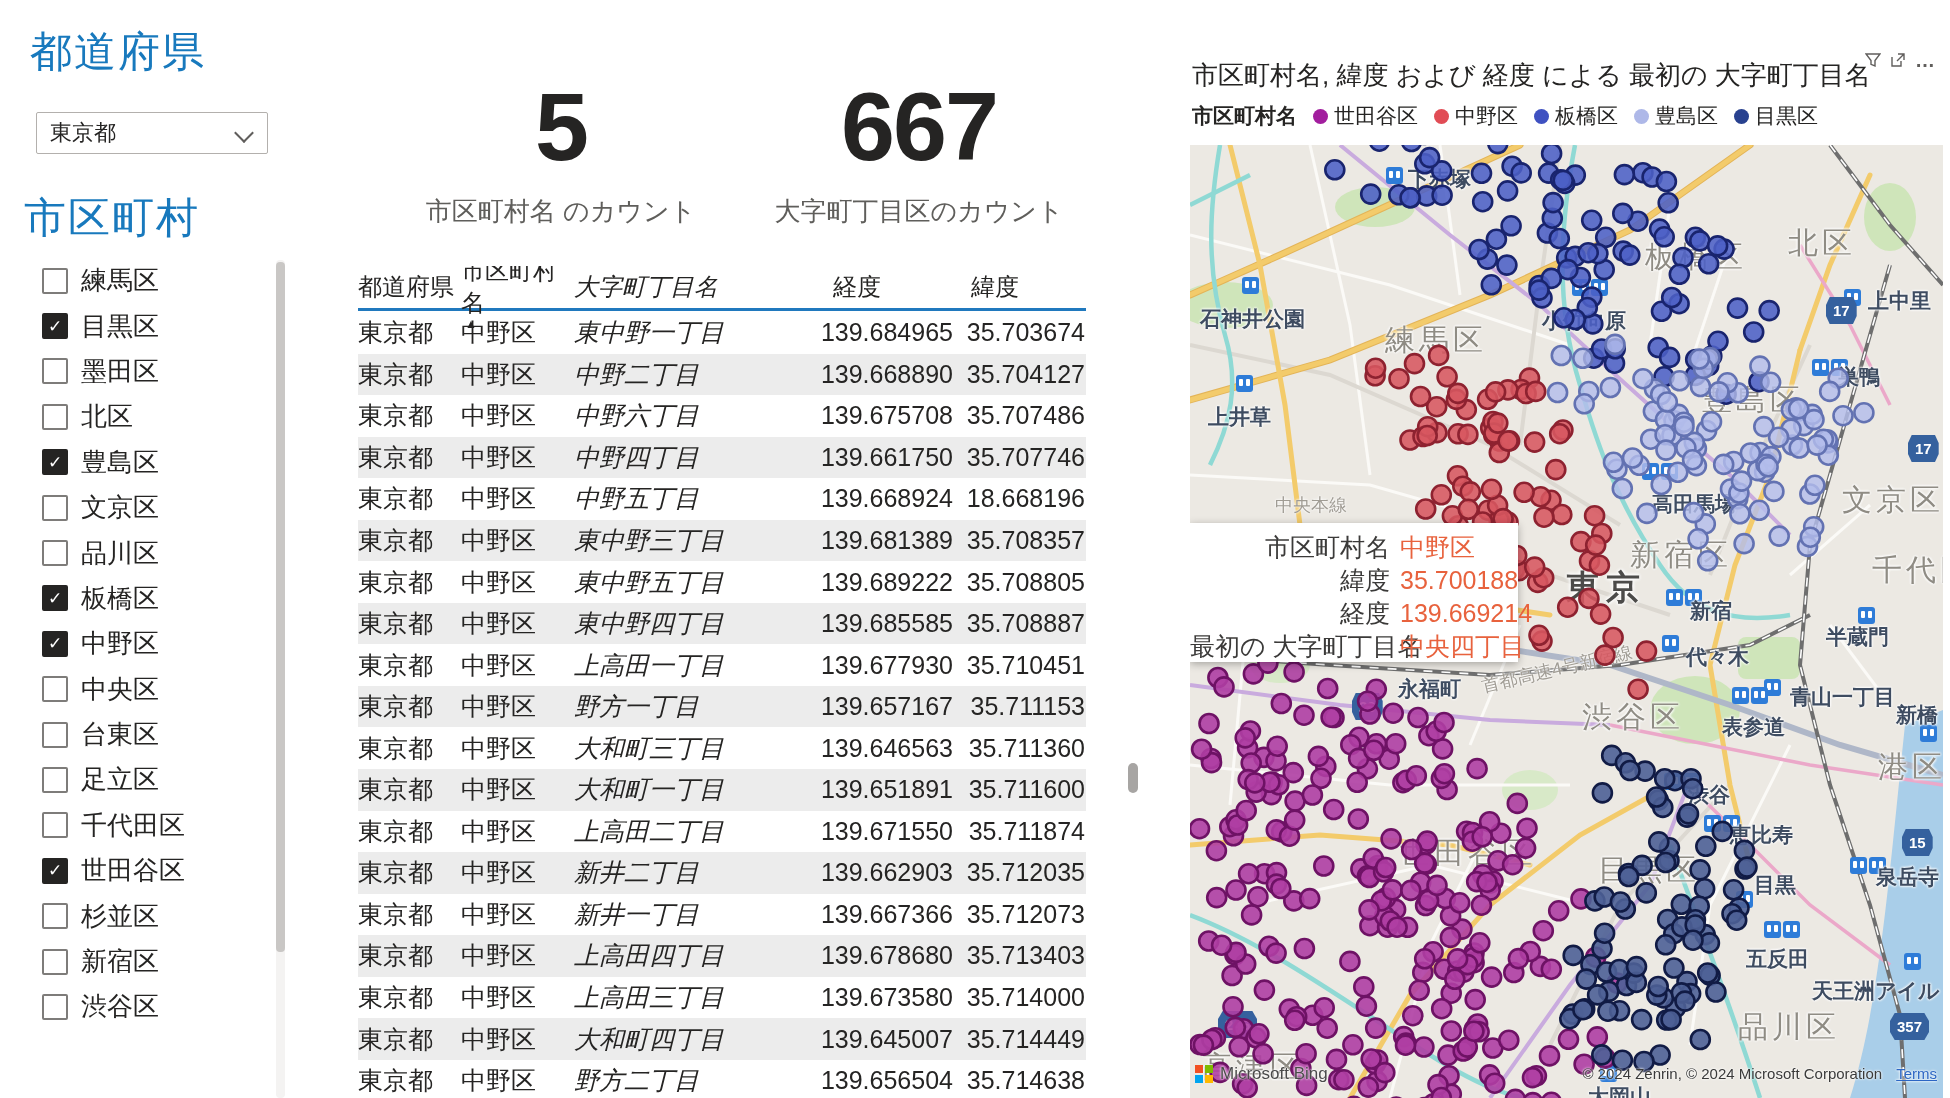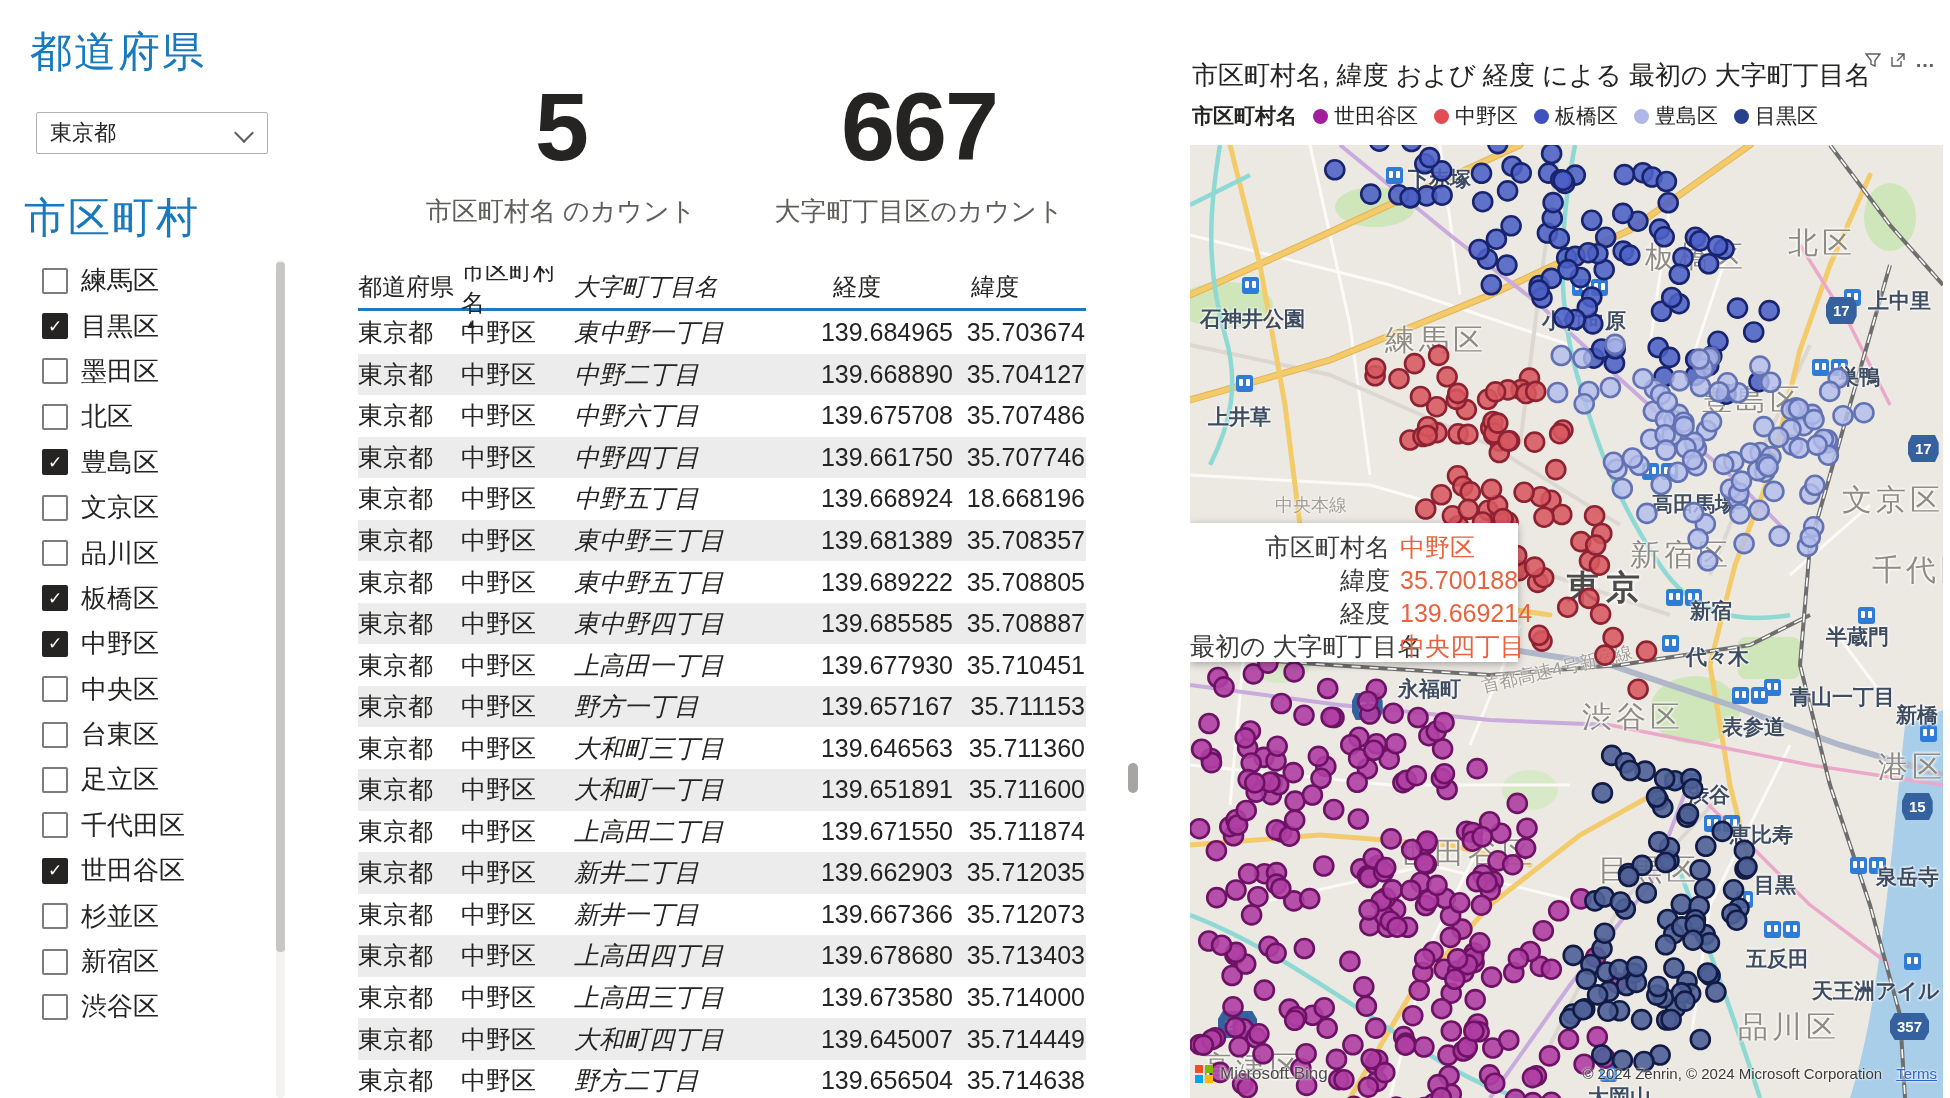--- a/index.html
+++ b/index.html
@@ -508,21 +508,21 @@
         <div class="stn" style="left: 686px; top: 718px;">泉岳寺</div>
         <span class="sticon double" style="left: 574px; top: 776px;"></span>
         <div class="stn" style="left: 556px; top: 800px;">五反田</div>
         <span class="sticon" style="left: 714px; top: 808px;"></span>
         <div class="stn" style="left: 622px; top: 832px;">天王洲アイル</div>
         <span class="sticon" style="left: 410px; top: 920px;"></span>
         <div class="stn" style="left: 398px; top: 938px;">大岡山</div>
         <span class="shield" style="left: 636px; top: 152px;">17</span>
         <span class="shield" style="left: 718px; top: 290px;">17</span>
         <span class="shield" style="left: 162px; top: 548px;">20</span>
-        <span class="shield" style="left: 712px; top: 648px;">15</span>
+        <span class="shield" style="left: 712px; top: 684px;">15</span>
         <span class="shield" style="left: 28px; top: 866px;">246</span>
         <span class="shield" style="left: 676px; top: 868px; margin-left: 24px;">357</span>
         <div class="smalltext" style="left: 85px; top: 348px;">中央本線</div>
         <div class="smalltext" style="left: 290px; top: 512px; transform: rotate(-13deg);">首都高速4号新宿線</div>
       </div>
 
     <svg id="dots" width="753" height="953" viewBox="0 0 753 953">
         <g>
           <circle cx="493.0" cy="112.5" r="9.5" fill="#4C60C6" fill-opacity="0.88" stroke="#19246E" stroke-width="2.6"></circle>
           <circle cx="401.8" cy="152.1" r="9.5" fill="#4C60C6" fill-opacity="0.88" stroke="#19246E" stroke-width="2.6"></circle>

